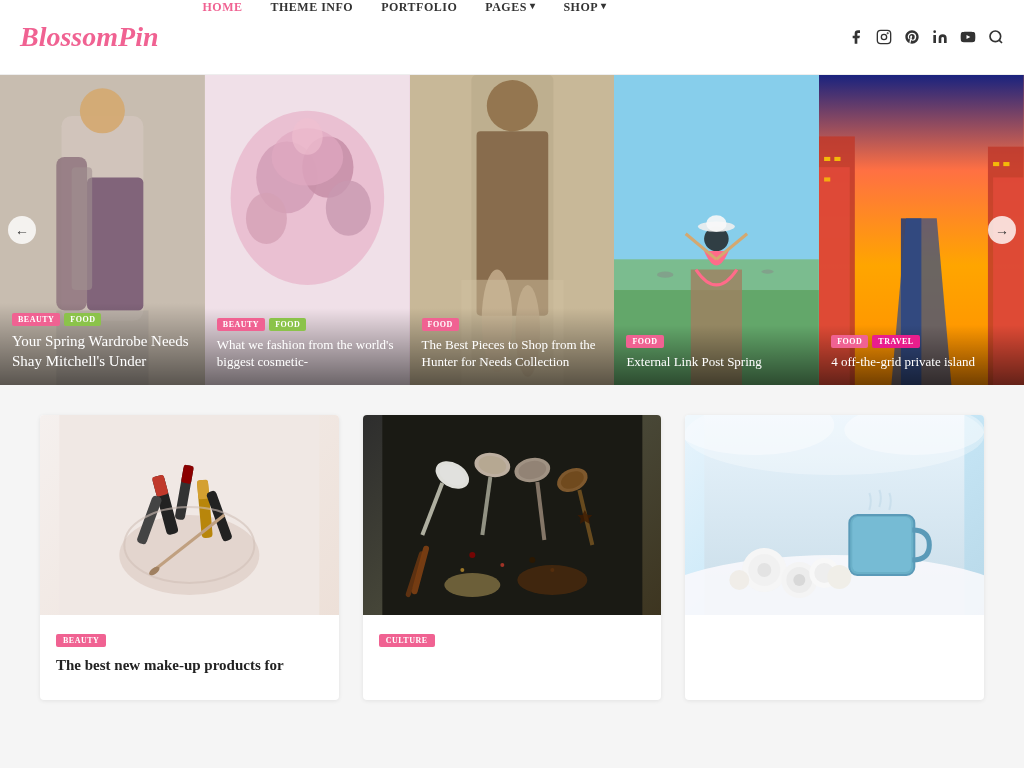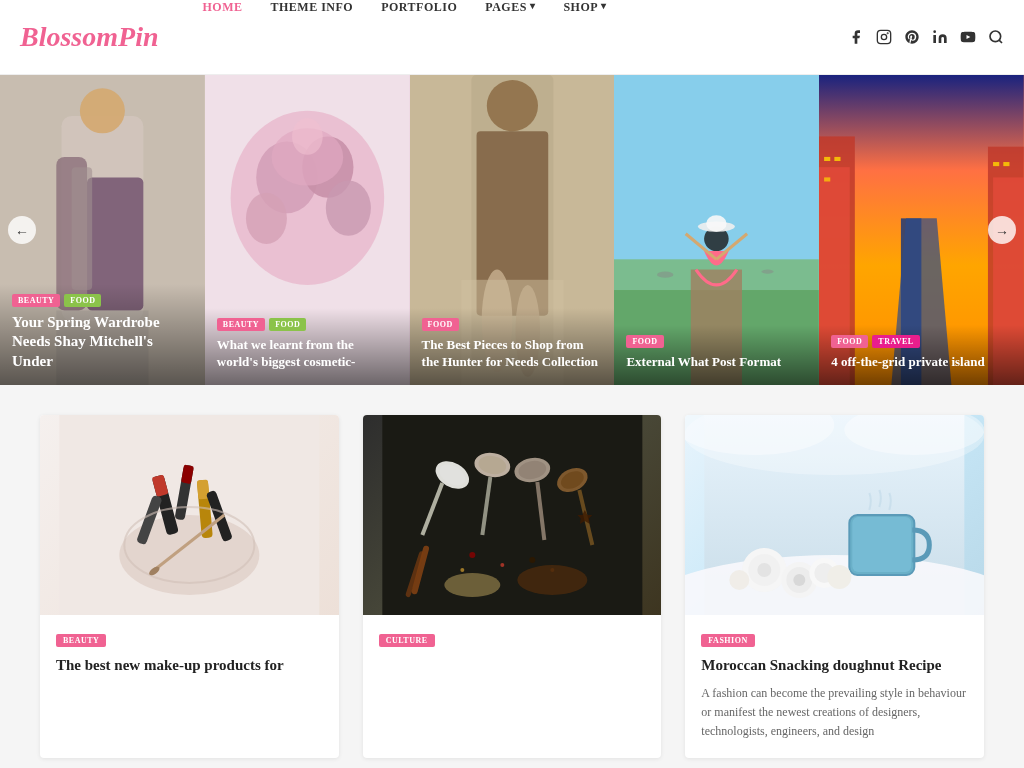--- a/index.html
+++ b/index.html
@@ -96,21 +96,21 @@
       letter-spacing: 0.5px;
       text-transform: uppercase;
       background: #f06292;
       color: #fff;
       padding: 2px 6px;
       border-radius: 2px;
     }
     .tag.green { background: #8bc34a; }
     .slide-title {
       font-size: 13px;
-      font-weight: 700;
+      font-weight: 400;
       color: #fff;
       line-height: 1.3;
       font-family: 'Georgia', serif;
     }
     .slide-title.large { font-size: 15px; }
 
     .slider-arrow {
       position: absolute;
       top: 50%;
       transform: translateY(-50%);
@@ -327,21 +327,21 @@
         <ellipse cx="60" cy="140" rx="20" ry="25" fill="#d4a0b5" opacity="0.8"></ellipse>
         <ellipse cx="140" cy="130" rx="22" ry="27" fill="#c898b0" opacity="0.8"></ellipse>
         <ellipse cx="100" cy="60" rx="15" ry="18" fill="#f0c0d0" opacity="0.6"></ellipse>
       </svg>
     </div>
     <div class="slide-overlay">
       <div class="slide-tags">
         <span class="tag">BEAUTY</span>
         <span class="tag green">FOOD</span>
       </div>
-      <div class="slide-title">What we learnt from the world's biggest cosmetic-</div>
+      <div class="slide-title">What we fashion from the world's biggest cosmetic-</div>
     </div>
   </div>
 
   <div class="slide">
     <div class="slide-bg slide3-bg" style="width:100%;height:100%;position:relative;">
       <svg class="slide-decor" viewBox="0 0 200 310" xmlns="http://www.w3.org/2000/svg" preserveAspectRatio="xMidYMid slice">
         <rect width="200" height="310" fill="#c8b898"></rect>
         <rect x="60" y="0" width="80" height="280" rx="5" fill="#b8a888" opacity="0.6"></rect>
         <circle cx="100" cy="30" r="25" fill="#8a6840" opacity="0.8"></circle>
         <rect x="65" y="55" width="70" height="180" rx="4" fill="#705030" opacity="0.7"></rect>
@@ -378,21 +378,21 @@
         <ellipse cx="100" cy="145" rx="10" ry="8" fill="#f8f8f8" opacity="0.9"></ellipse>
 
         <ellipse cx="50" cy="195" rx="8" ry="3" fill="#888" opacity="0.5"></ellipse>
         <ellipse cx="150" cy="192" rx="6" ry="2" fill="#888" opacity="0.5"></ellipse>
       </svg>
     </div>
     <div class="slide-overlay">
       <div class="slide-tags">
         <span class="tag">FOOD</span>
       </div>
-      <div class="slide-title">External What Post Format</div>
+      <div class="slide-title">External Link Post Spring</div>
     </div>
   </div>
 
   <div class="slide">
     <div class="slide-bg slide5-bg" style="width:100%;height:100%;position:relative;">
       <svg class="slide-decor" viewBox="0 0 200 310" xmlns="http://www.w3.org/2000/svg" preserveAspectRatio="xMidYMid slice">
 
         <defs>
           <linearGradient id="sky" x1="0" y1="0" x2="0" y2="1">
             <stop offset="0%" stop-color="#1a237e"></stop>
@@ -548,21 +548,16 @@
           <circle cx="120" cy="158" r="10" fill="#eeeeee"></circle>
 
           <circle cx="35" cy="165" r="10" fill="#f0ede8"></circle>
           <circle cx="135" cy="162" r="12" fill="#f0eee8"></circle>
 
           <ellipse cx="130" cy="20" rx="150" ry="40" fill="white" opacity="0.3"></ellipse>
           <ellipse cx="50" cy="10" rx="80" ry="30" fill="white" opacity="0.4"></ellipse>
           <ellipse cx="210" cy="15" rx="70" ry="25" fill="white" opacity="0.4"></ellipse>
         </svg>
       </div>
-      <div class="post-card-body">
-        <span class="post-card-tag">FASHION</span>
-        <div class="post-card-title">Moroccan Snacking doughnut Recipe</div>
-        <div class="post-card-excerpt">A fashion can become the prevailing style in behaviour or manifest the newest creations of designers, technologists, engineers, and design</div>
-      </div>
     </div>
 
   </div>
 </div>
 
 </body></html>

